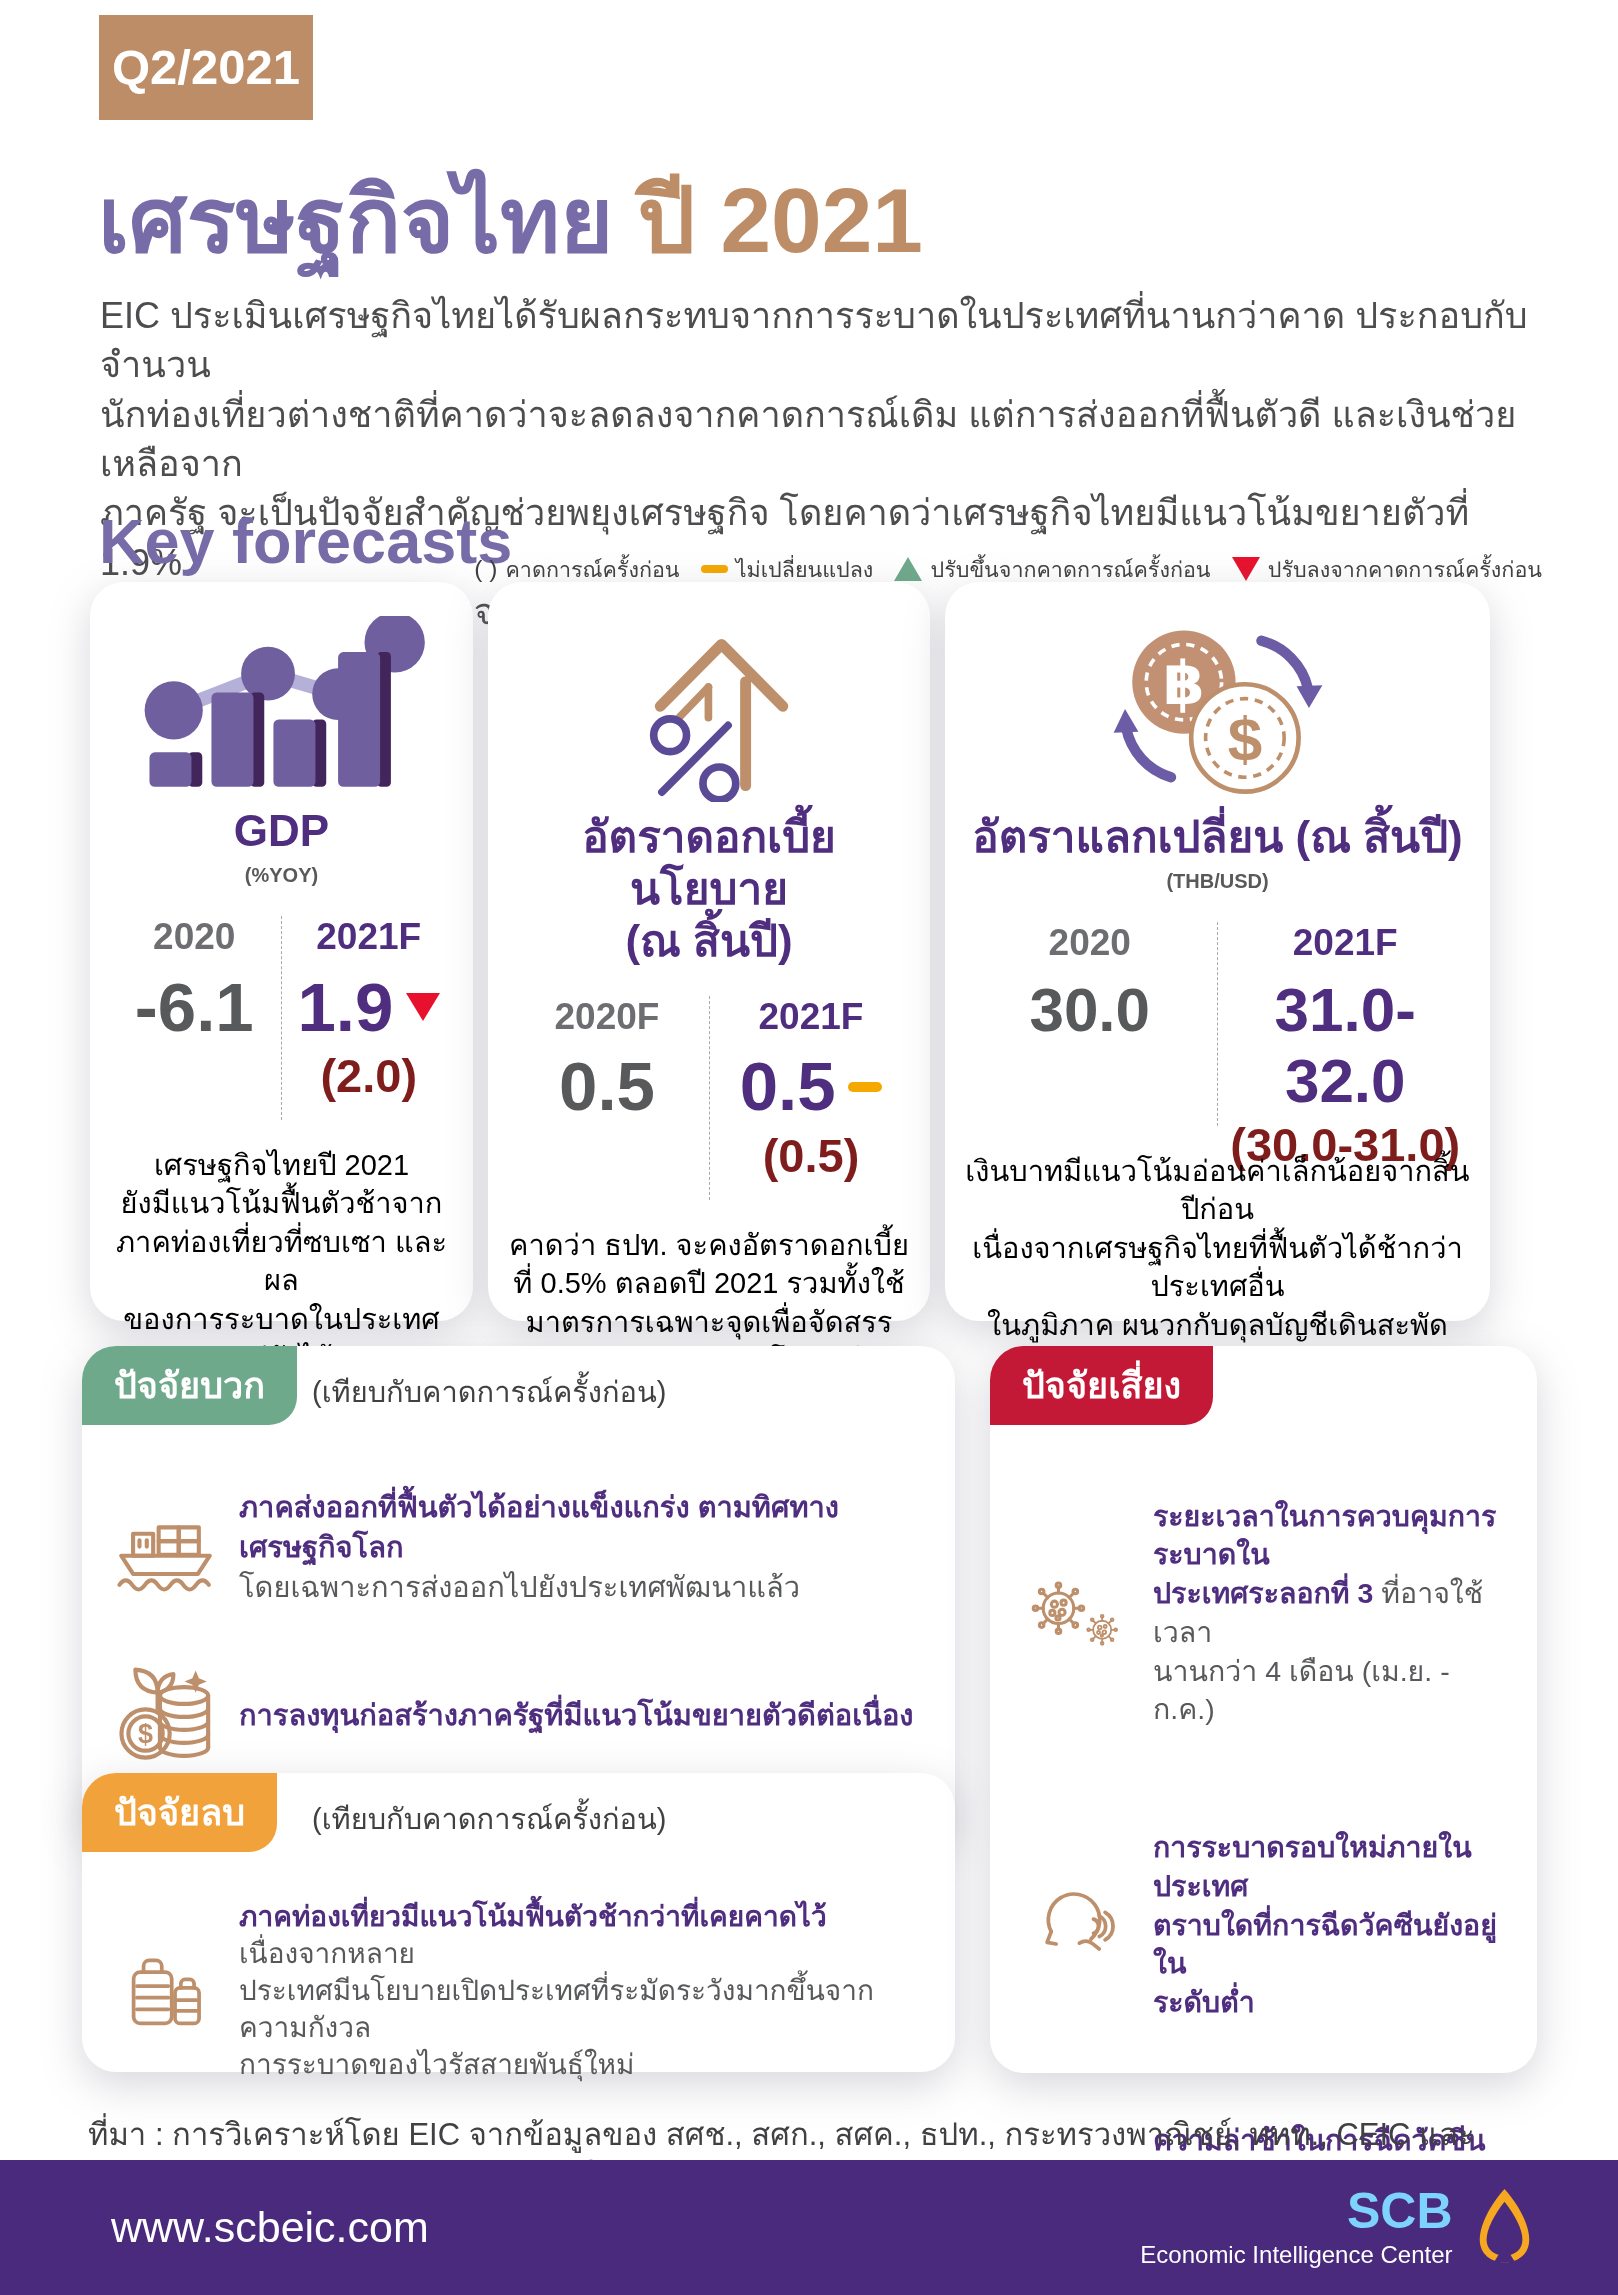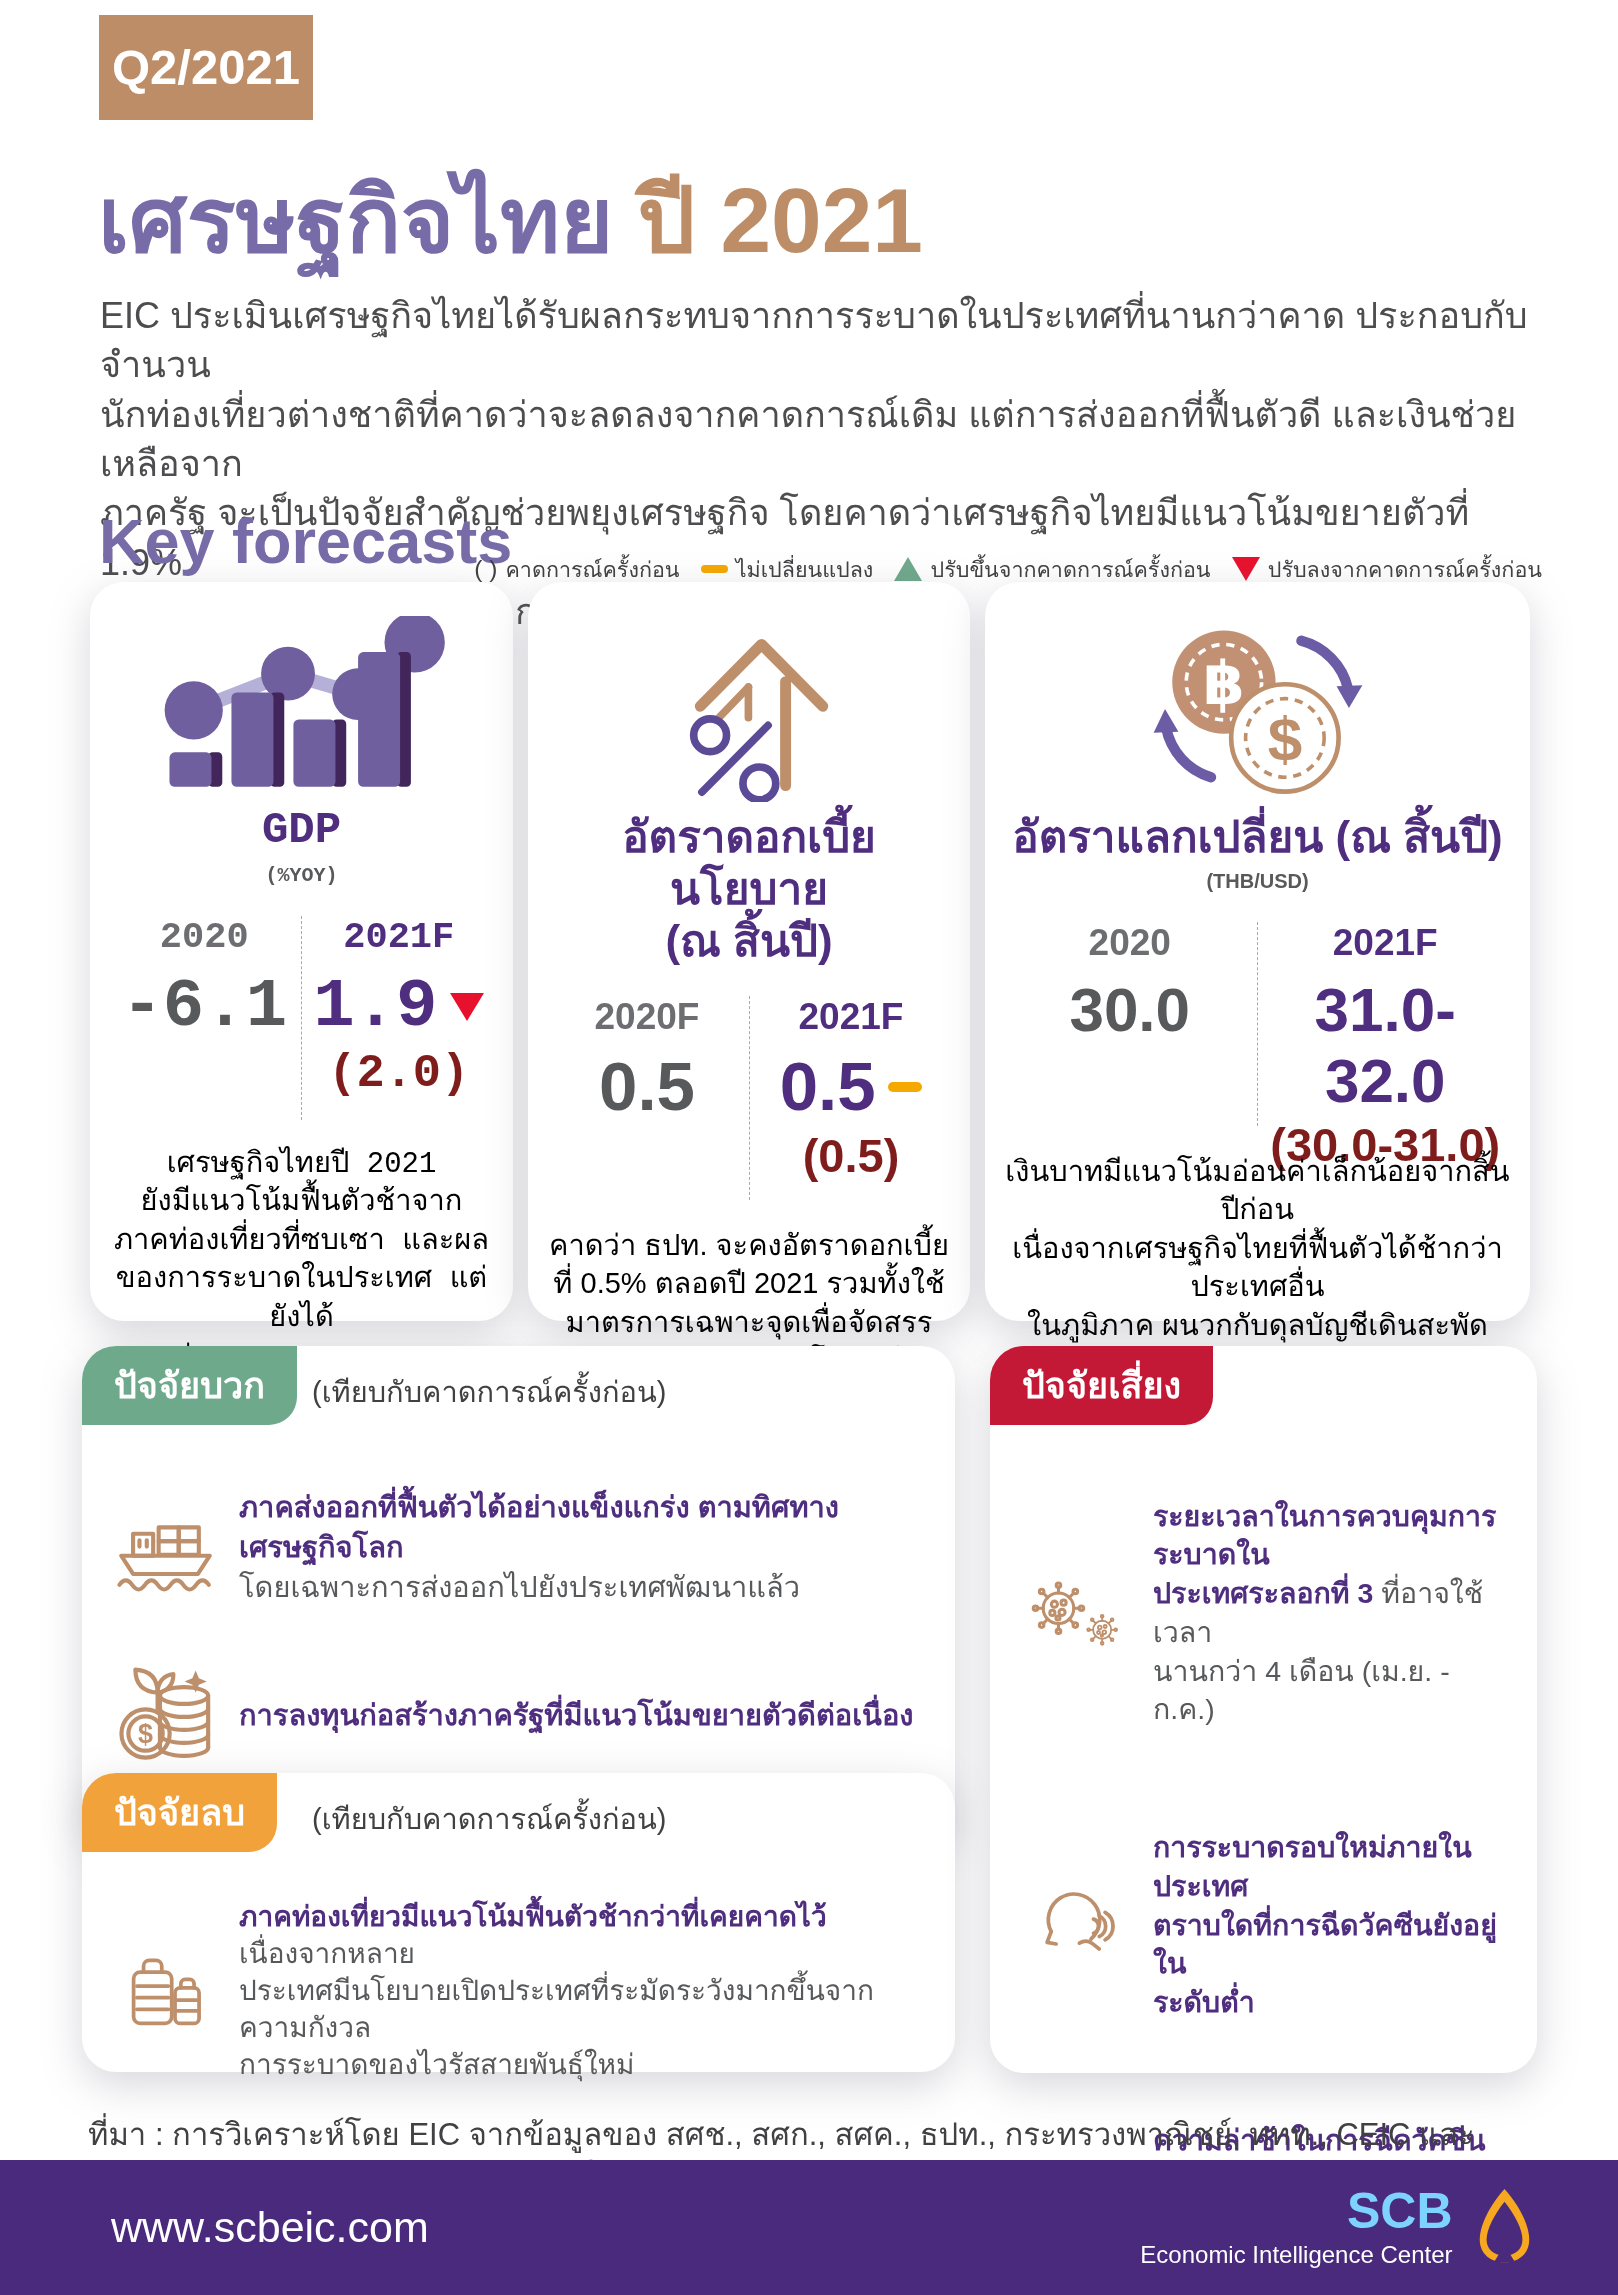--- a/index.html
+++ b/index.html
@@ -19,21 +19,21 @@
           font-size:21.5px;color:#414042;white-space:nowrap;}
   .lg-item{display:flex;align-items:center;gap:8.2px;}
   .lg-parens{font-size:24.5px;color:#414042;}
   .lg-dash{width:27px;height:8.7px;background:#F5A800;border-radius:4.7px;}
   .lg-up{width:0;height:0;border-left:14px solid transparent;border-right:14px solid transparent;border-bottom:24.5px solid #6FA98C;}
   .lg-down{width:0;height:0;border-left:14px solid transparent;border-right:14px solid transparent;border-top:24.5px solid #E8112D;}
   
   .cards{position:absolute;left:90px;top:582px;display:flex;gap:15px;}
   .card{background:#fff;border-radius:34px;box-shadow:0 12.8px 41px rgba(110,110,130,0.28);
         box-sizing:border-box;height:739px;padding:34px 17.5px 23px;display:flex;flex-direction:column;align-items:center;}
-  .card.c1{width:423px;font-family:Liberation Mono, monospace;} .card.c2{width:442px;} .card.c3{width:545px;}
+  .card.c1{width:383px;} .card.c2{width:442px;} .card.c3{width:545px;}
   .icon-wrap{height:192px;display:flex;align-items:center;justify-content:center;}
   .card-title{font-size:44px;font-weight:bold;color:#4F2D7F;text-align:center;line-height:1.18;
               white-space:pre-line;margin-top:9.3px;}
   .card-sub{font-size:20px;color:#58595B;margin-top:7px;font-weight:bold;}
   .values{display:flex;width:100%;margin-top:29px;min-height:204px;}
   .val-col{flex:1;text-align:center;}
   .val-col.right{border-left:1.7px dashed #A7A9AC;}
   .val-label{font-size:37px;font-weight:bold;color:#6D6E71;}
   .val-col.right .val-label{color:#4F2D7F;}
   .val-number{font-size:69px;font-weight:bold;color:#58595B;margin-top:9.3px;

